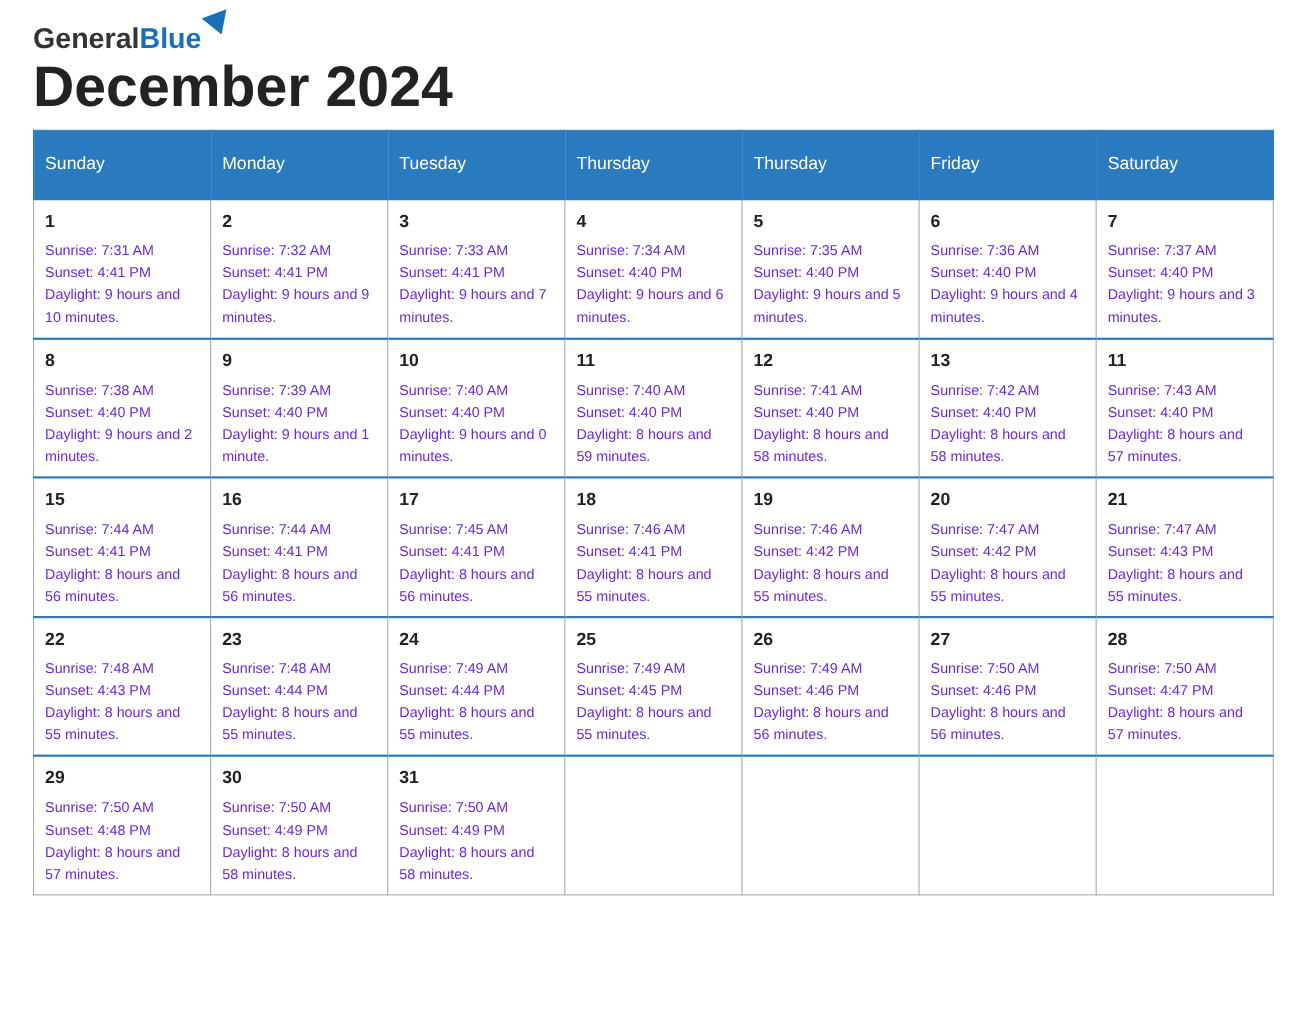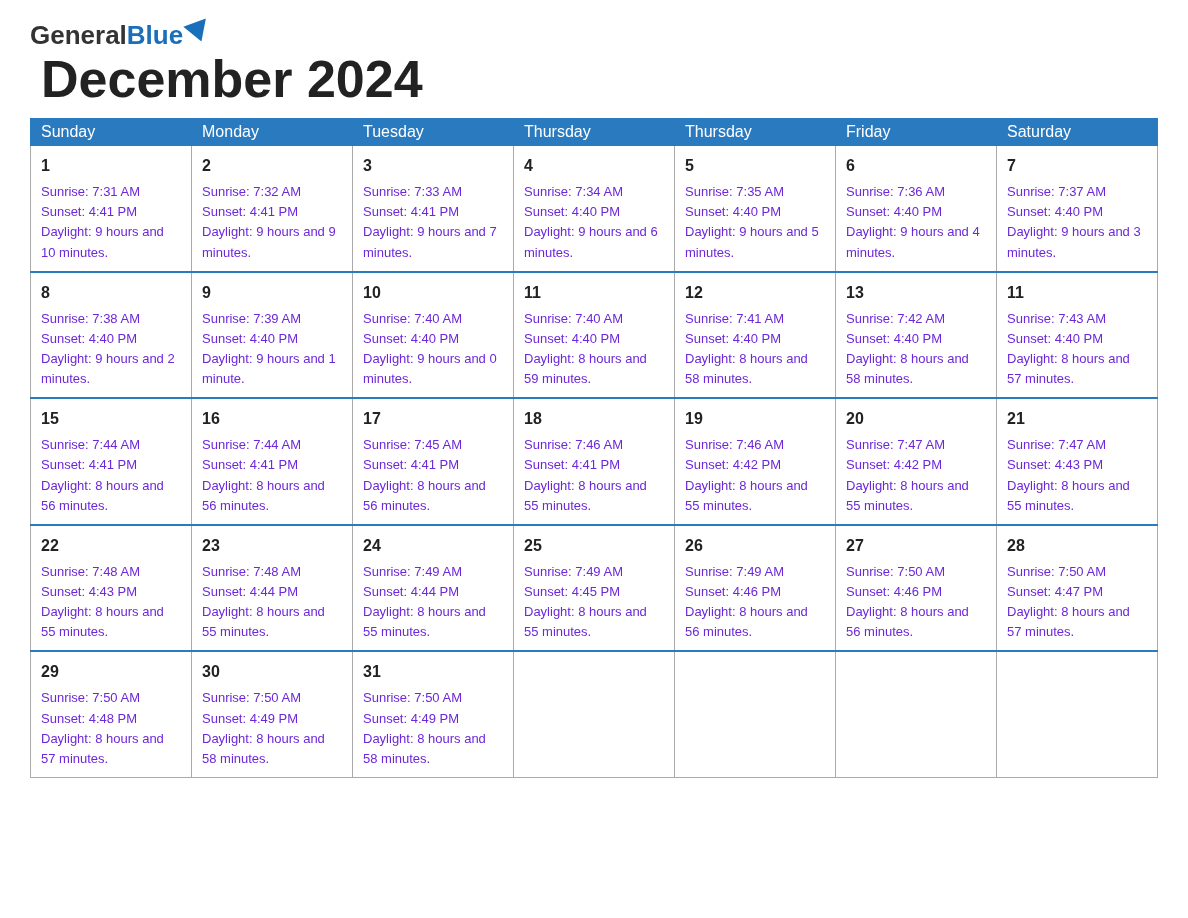--- a/index.html
+++ b/index.html
@@ -26,40 +26,38 @@
       display: flex;
       align-items: center;
     }
     .logo-general {
       font-size: 26px;
       font-weight: bold;
       color: #333;
     }
     .logo-blue-container {
       display: flex;
-      align-items: center;
     }
     .logo-blue {
       font-size: 26px;
       font-weight: bold;
       color: #1a6fba;
     }
     .logo-triangle {
       width: 0;
       height: 0;
       border-left: 12px solid transparent;
       border-right: 12px solid transparent;
       border-top: 20px solid #1a6fba;
       transform: rotate(-20deg);
       margin-left: 3px;
       margin-top: -8px;
     }
     .title-section {
       text-align: right;
-      margin-left: 11px;
     }
     .month-year {
       font-size: 52px;
       font-weight: bold;
       color: #222;
       line-height: 1.1;
     }
     .location {
       font-size: 22px;
       color: #444;
@@ -68,21 +66,21 @@
     .calendar-table {
       width: 100%;
       border-collapse: collapse;
       margin-top: 8px;
     }
     .calendar-table th {
       background-color: #2a7abf;
       color: #fff;
       font-size: 16px;
       font-weight: normal;
-      padding: 4px 10px;
+      padding: 22px 10px;
       text-align: left;
       border: 1px solid #2a7abf;
     }
     .calendar-table td {
       vertical-align: top;
       padding: 8px 10px;
       border: 1px solid #aaa;
       width: 14.28%;
       min-height: 110px;
       background: #fff;

